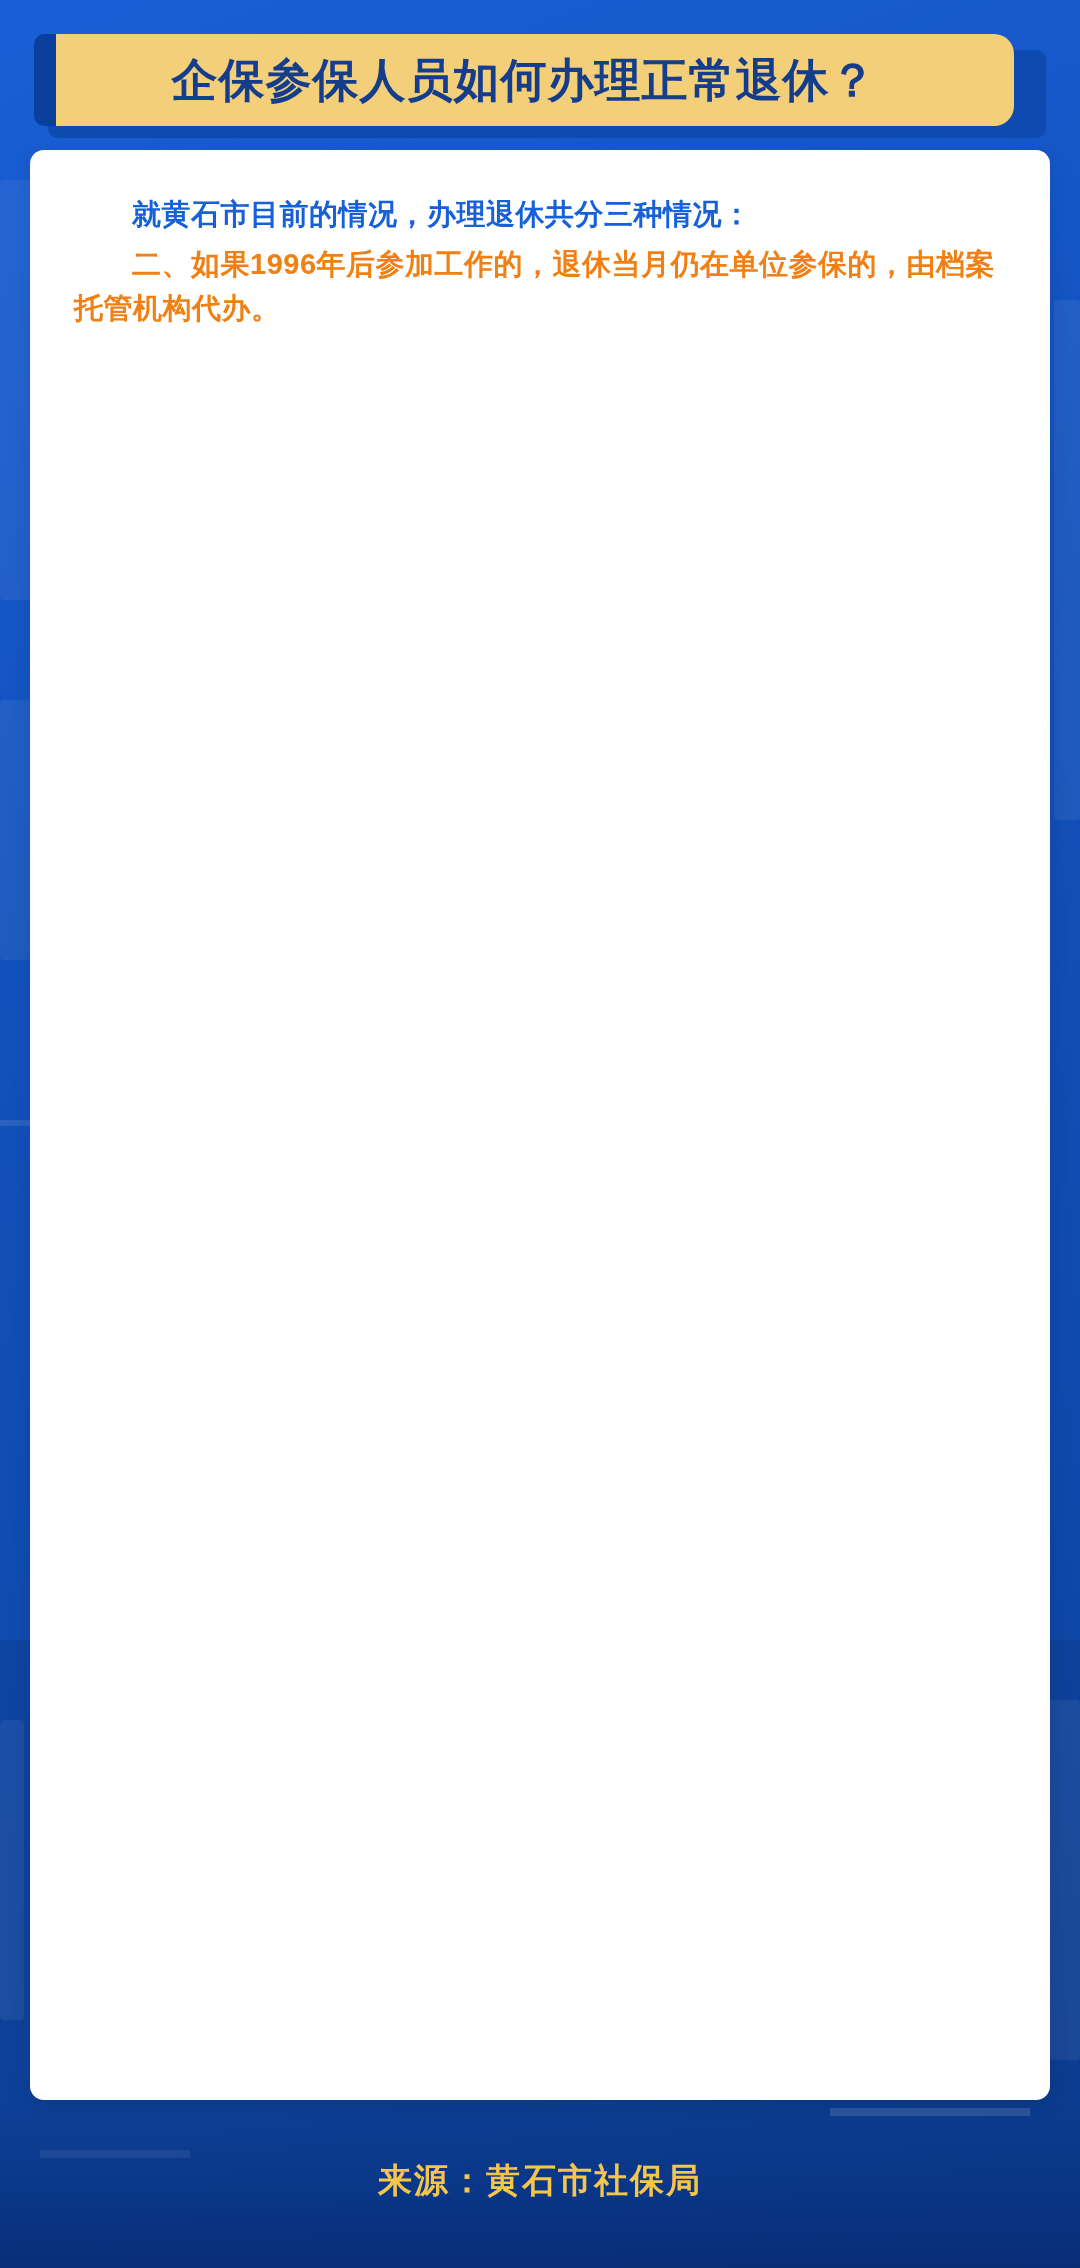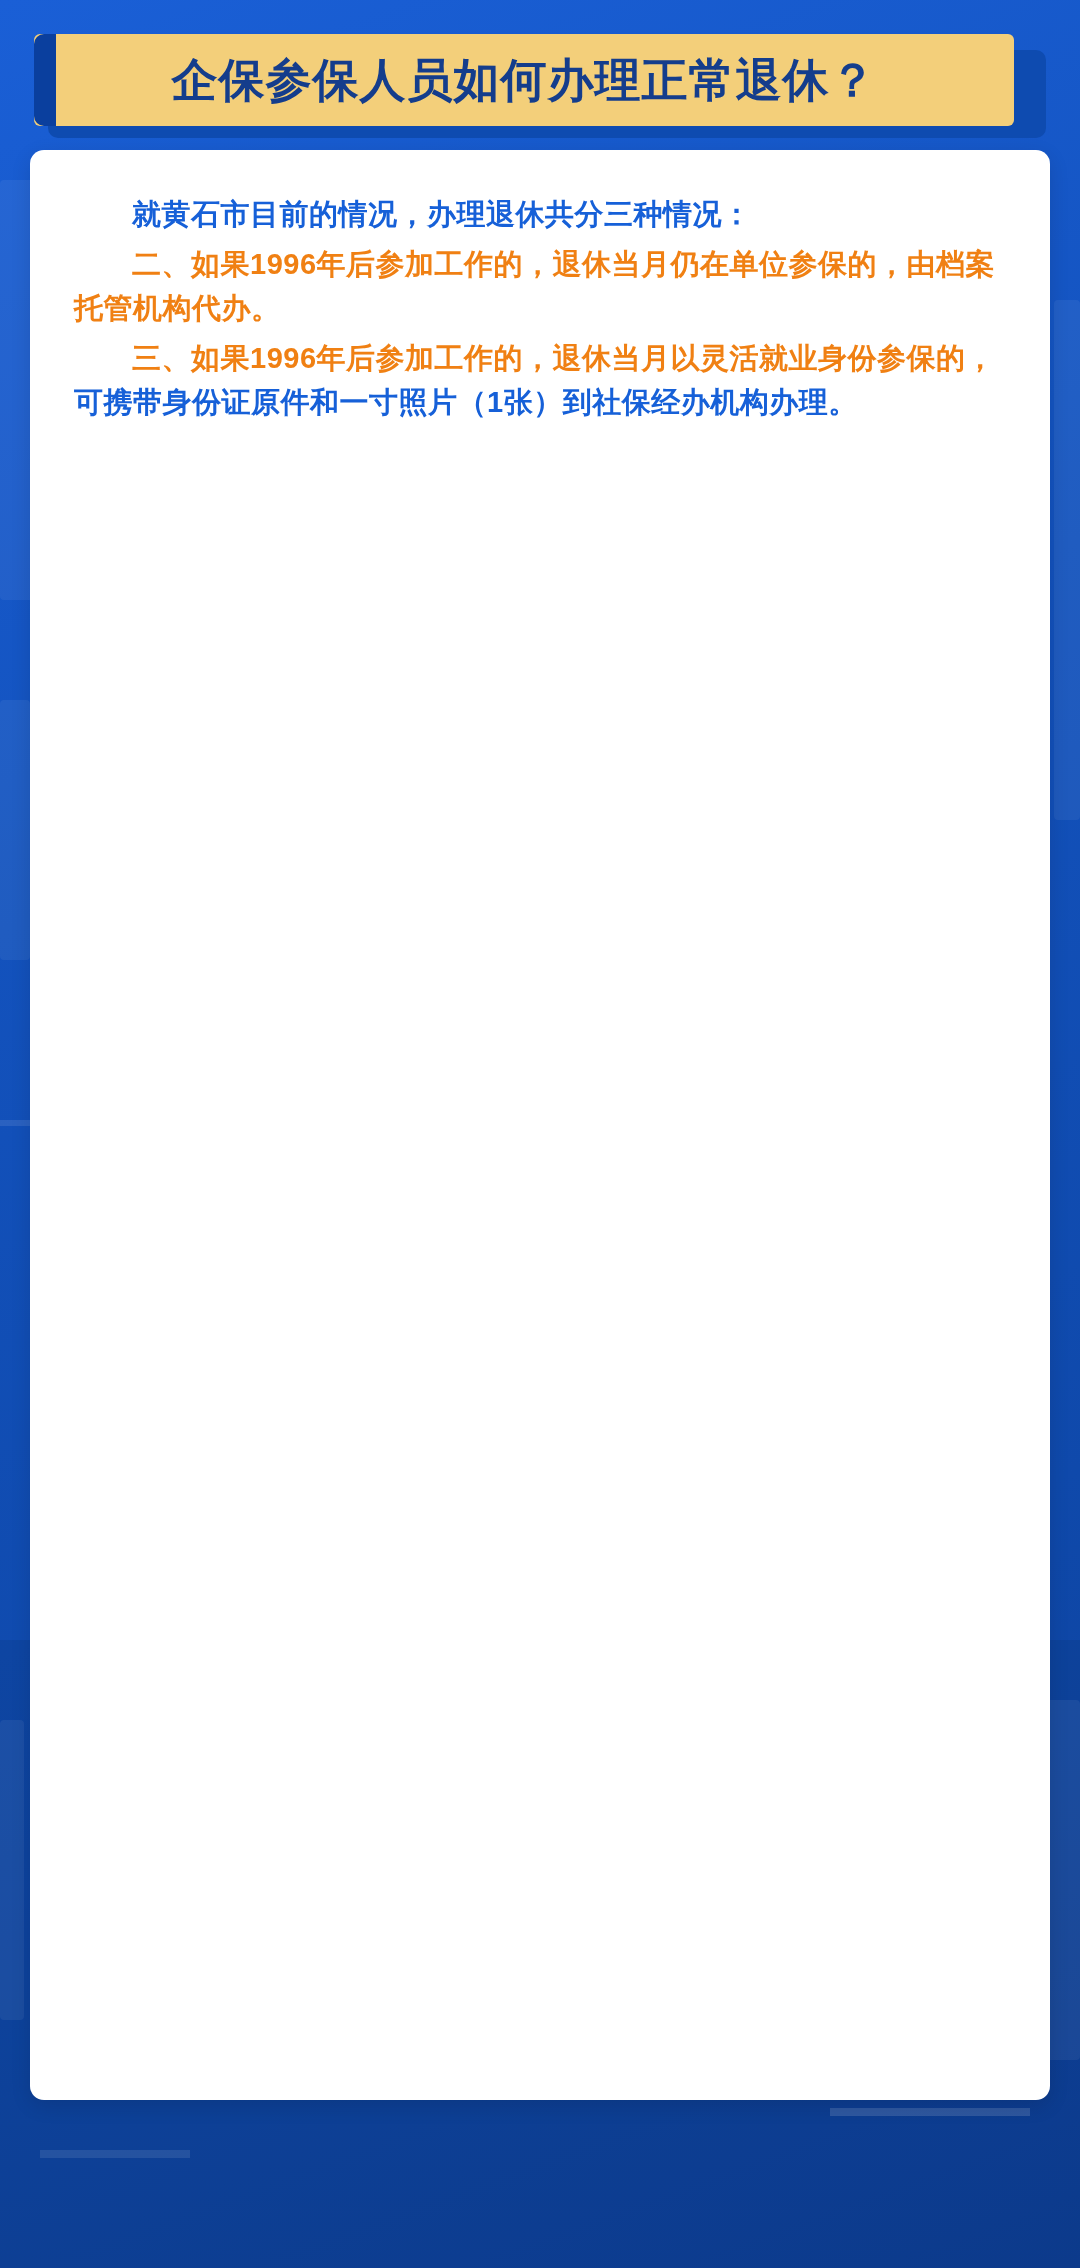--- a/index.html
+++ b/index.html
@@ -52,21 +52,21 @@
     background: #0e4bb0;
     border-radius: 10px;
   }
   .title-bar {
     position: absolute;
     left: 0;
     top: 0;
     width: 980px;
     height: 92px;
     background: #f3cf7a;
-    border-radius: 6px;
+    border-radius: 20px;
     display: flex;
     align-items: center;
     justify-content: center;
   }
   .title-accent {
     position: absolute;
     left: 0;
     top: 0;
     width: 22px;
     height: 92px;
@@ -166,20 +166,21 @@
 
     <p class="para">
       <span class="blue">就黄石市目前的情况，办理退休共分三种情况：</span>
     </p>
 
 
     <p class="para">
       <span class="orange">二、如果1996年后参加工作的，退休当月仍在单位参保的，由档案托管机构代办。</span>
     </p>
 
-    <p class="para">
-      <span class="orange">三、如果1996年后参加工作的，退休当月以灵活就业身份参保的，</span><span class="blue">可携带身份证原件和一寸照片（1张）到社保经办机构办理。</span>
-    </p>
 
   </div>
 
+  <div class="footer">
+    <div class="footer-band"></div>
+    <div class="footer-text">来源：黄石市社保局</div>
+  </div>
 
 </div>
 
 </body></html>

